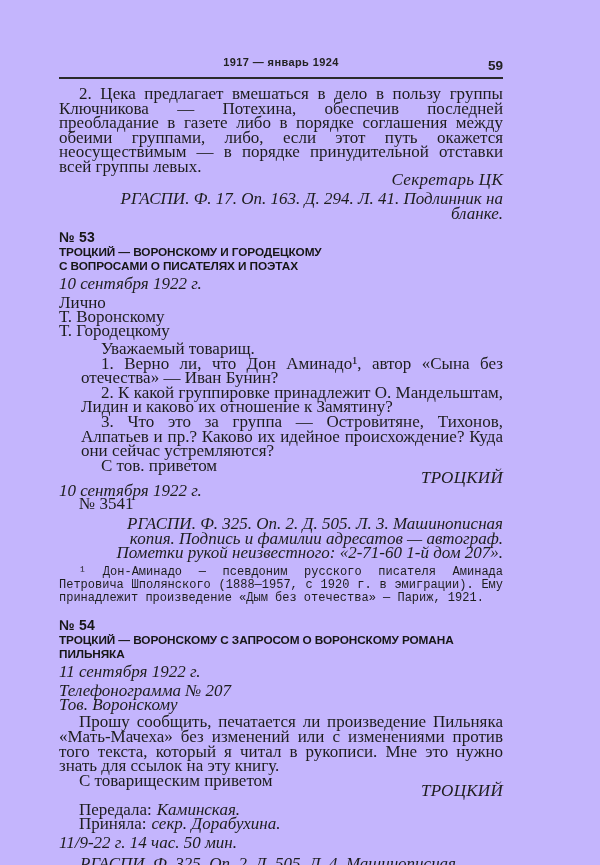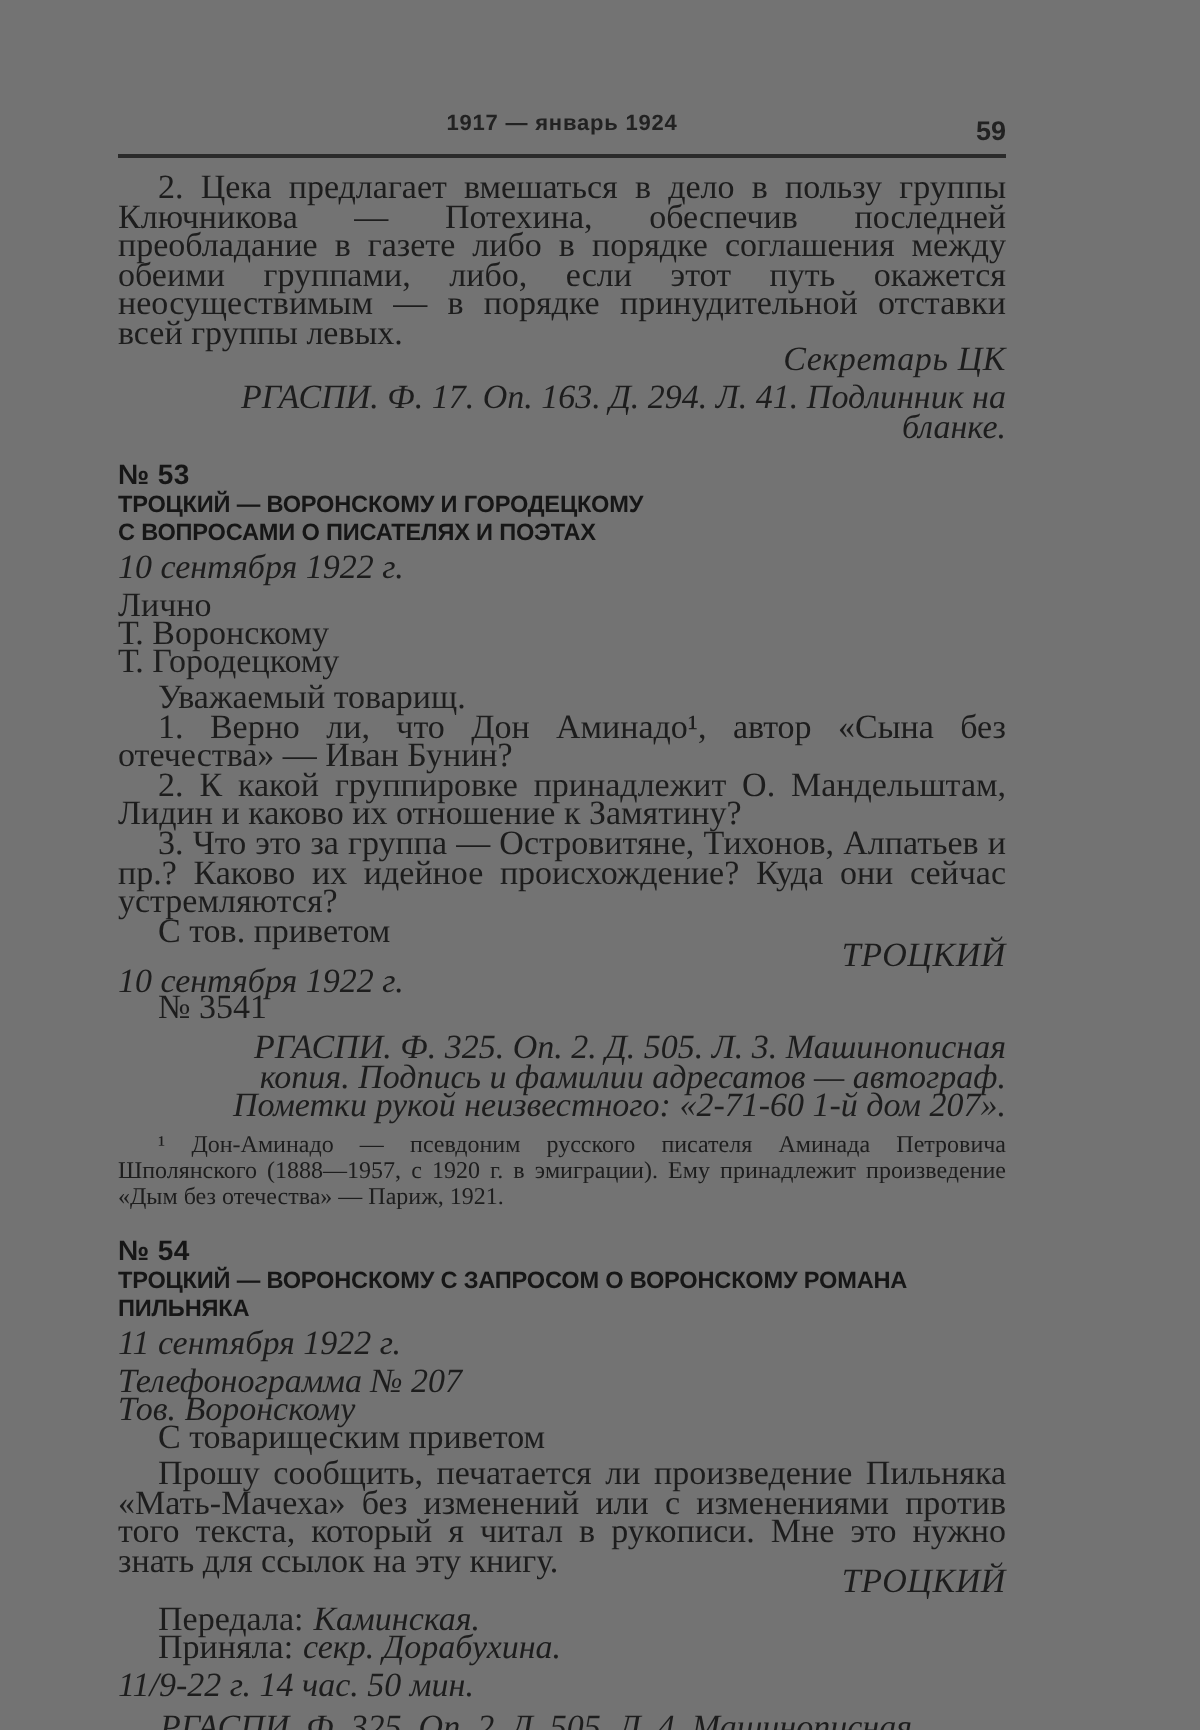--- a/index.html
+++ b/index.html
@@ -1,20 +1,20 @@
 <!DOCTYPE html>
 <html lang="ru"><head>
 <meta charset="utf-8">
 <style>
   html, body { margin: 0; padding: 0; background: #ffffff; }
   .page {
     position: relative;
     width: 600px;
     height: 865px;
-    background: #737373;
+    background: #c4b5fd;
     color: #1d1d1d;
     overflow: hidden;
   }
   .content {
     position: absolute;
     left: 59px;
     top: 0;
     width: 444px;
   }
   p, h3, h4 { margin: 0; padding: 0; }
@@ -71,24 +71,24 @@
   .doc-title {
     font-family: "Liberation Sans", sans-serif;
     font-weight: 700;
     font-size: 11.8px;
     line-height: 14px;
     letter-spacing: -0.1px;
     color: #161616;
   }
   .date        { margin-top: 4px; }
   .addr        { margin-top: 4px; }
-  .letter      { margin-top: 4px; }
+  .letter      { margin-top: 4px; margin-left: 22px; }
   .date-footer { margin-top: -2px; }
   .out-num     { margin-top: -1px; }
-  .foot        { margin-top: 5px; font-size: 12px; line-height: 13px; }
+  .foot        { margin-top: 5px; font-size: 12px; line-height: 13px; font-family: Liberation Mono, monospace; }
 
   .doc54-head  { margin-top: 12px; }
   .tele        { margin-top: 5px; font-style: italic; }
   .body54      { margin-top: 3px; }
   .sig54       { margin-top: -4px; }
   .pair-block  { margin-top: 4px; }
   .pair .name  { margin-left: 5px; }
   .timestamp   { margin-top: 5px; }
   .archive-last{ margin-top: 6px; }
 </style>
@@ -139,22 +139,22 @@
     <section>
       <h3 class="doc-num doc54-head">№ 54</h3>
       <h4 class="doc-title">ТРОЦКИЙ — ВОРОНСКОМУ С ЗАПРОСОМ О ВОРОНСКОМУ РОМАНА ПИЛЬНЯКА</h4>
       <p class="serif it date">11 сентября 1922 г.</p>
 
       <div class="tele">
         <p class="serif lh14">Телефонограмма № 207</p>
         <p class="serif lh14">Тов. Воронскому</p>
       </div>
 
+      <p class="serif ind j body54">Прошу сообщить, печатается ли произведение Пильняка «Мать-Мачеха» без изменений или с изменениями против того текста, который я читал в рукописи. Мне это нужно знать для ссылок на эту книгу.</p>
       <p class="serif ind">С товарищеским приветом</p>
-      <p class="serif ind j body54">Прошу сообщить, печатается ли произведение Пильняка «Мать-Мачеха» без изменений или с изменениями против того текста, который я читал в рукописи. Мне это нужно знать для ссылок на эту книгу.</p>
       <p class="serif it right sig sig54">ТРОЦКИЙ</p>
 
       <div class="pair-block">
         <p class="serif ind lh14 pair"><span>Передала:</span><span class="it name">Каминская.</span></p>
         <p class="serif ind lh14 pair"><span>Приняла:</span><span class="it name">секр. Дорабухина.</span></p>
       </div>
 
       <p class="serif it timestamp">11/9-22 г. 14 час. 50 мин.</p>
       <p class="serif it ind22 archive-last">РГАСПИ. Ф. 325. Оп. 2. Д. 505. Л. 4. Машинописная копия.</p>
     </section>

